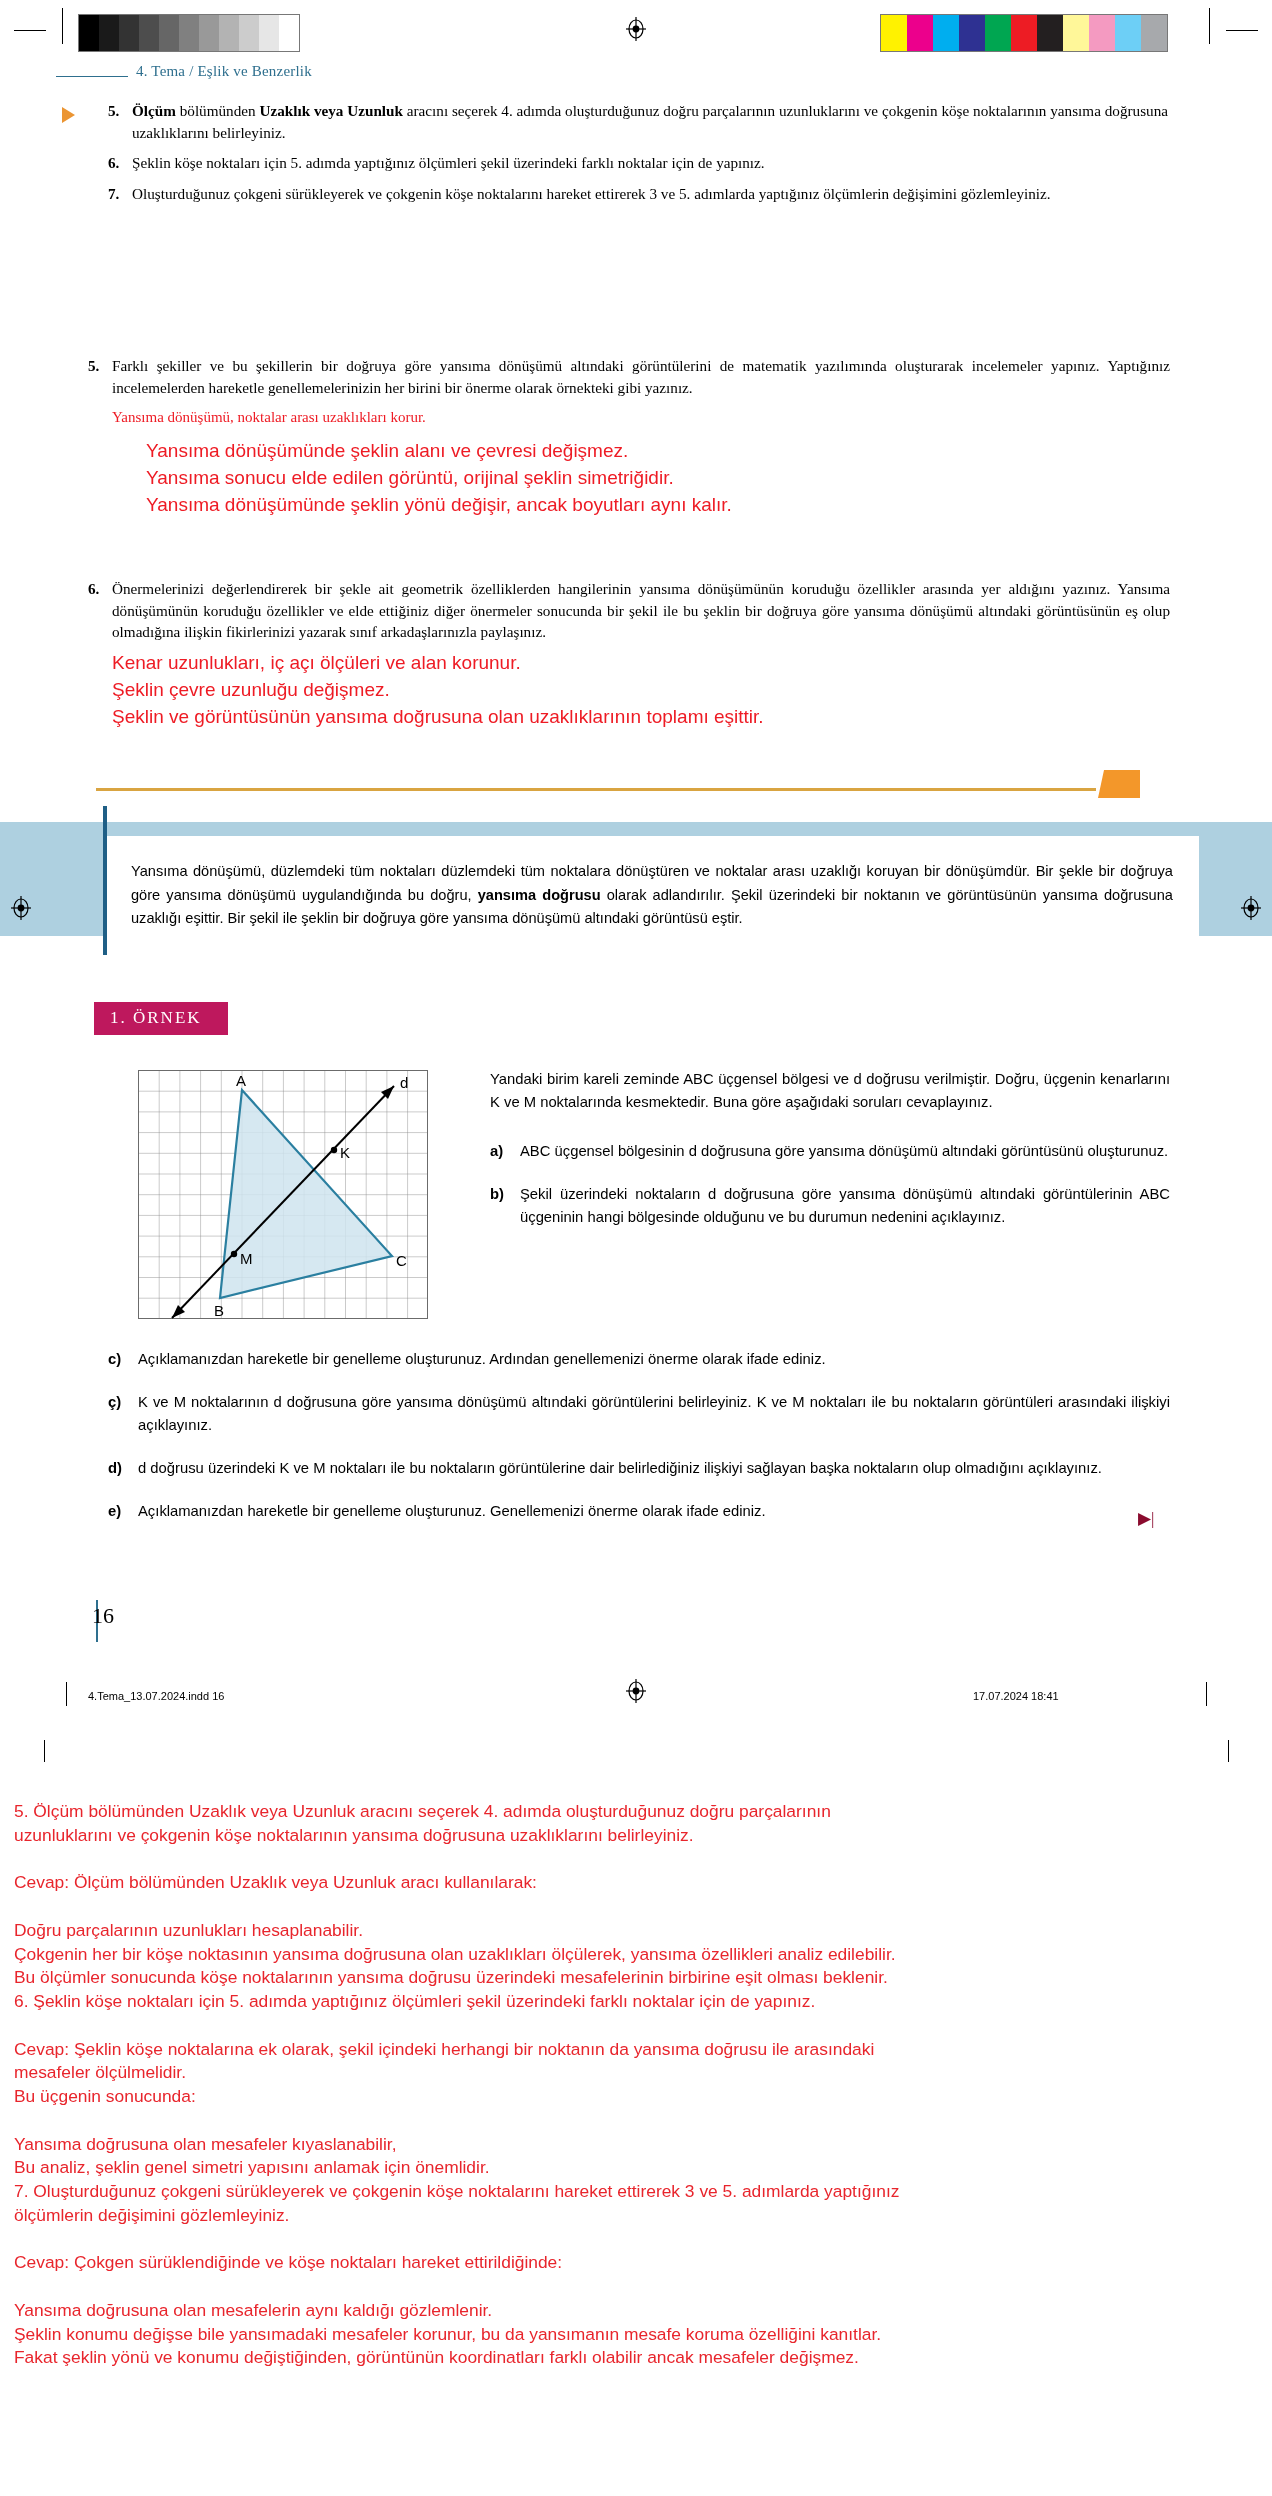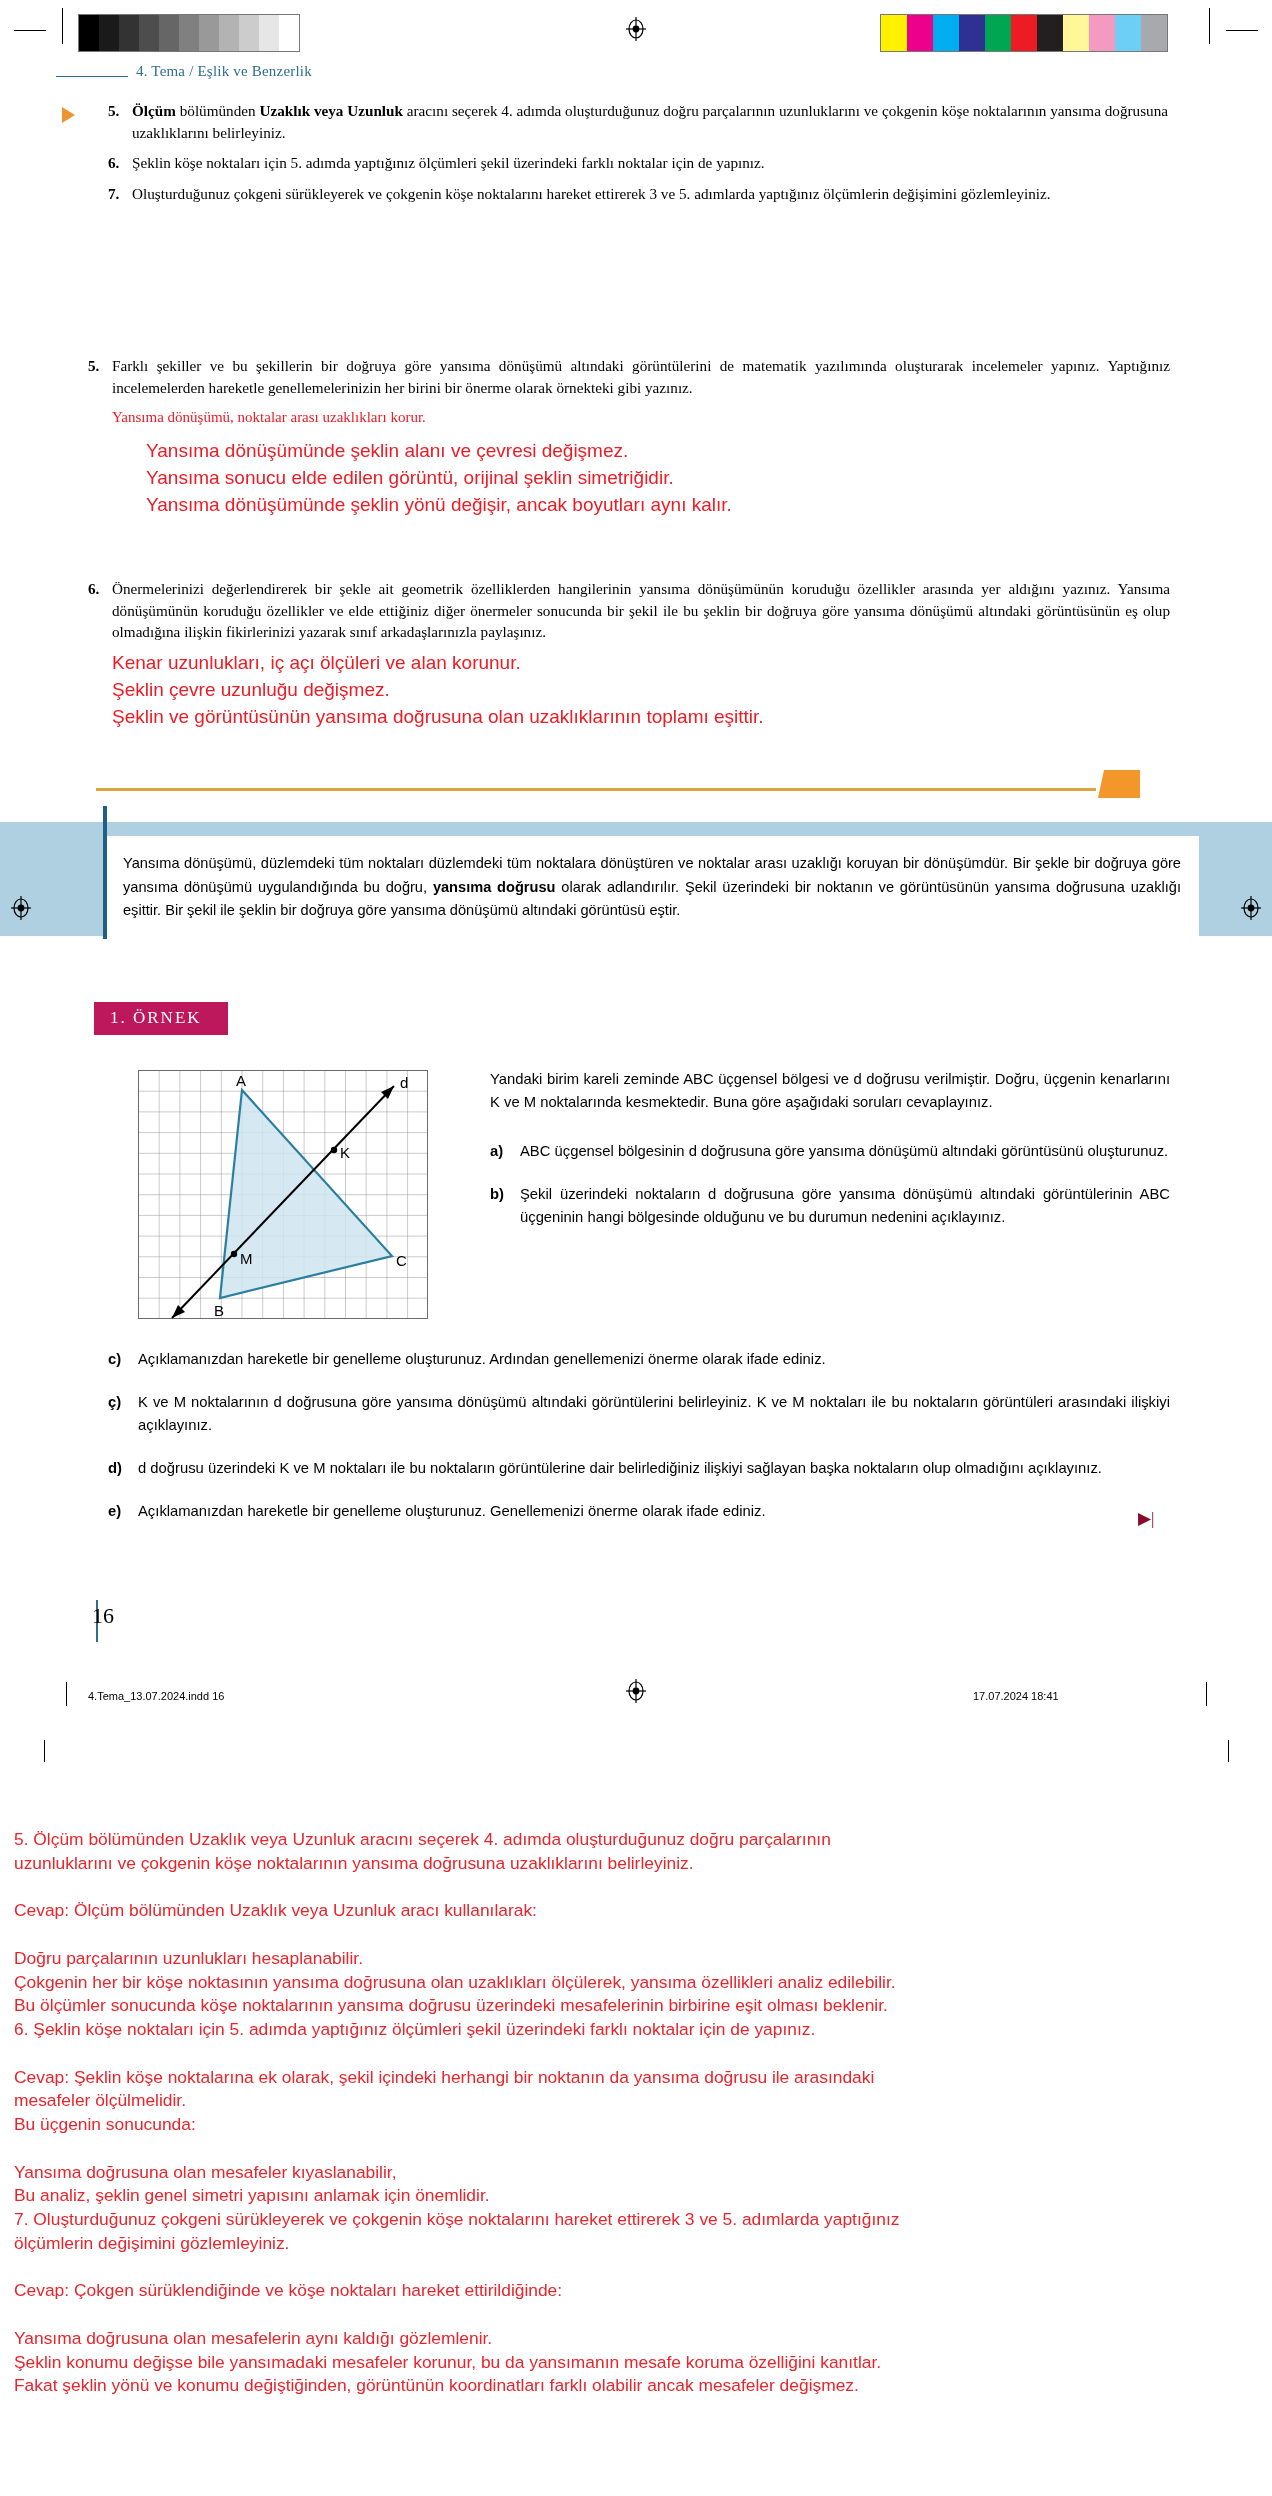--- a/index.html
+++ b/index.html
@@ -39,21 +39,21 @@
 
   
   .orange-rule{position:absolute;left:96px;top:788px;width:1000px;height:3px;background:#d9a441;}
   .orange-tab{position:absolute;left:1098px;top:770px;width:42px;height:28px;background:#f3972a;
       clip-path:polygon(6px 0,42px 0,42px 28px,0 28px);}
 
   
   .defbox-bg{position:absolute;left:0px;top:822px;width:1272px;height:114px;background:#aed0e0;}
   .defbox-inner{position:absolute;left:103px;top:836px;width:1058px;background:#ffffff;
       padding:16px 18px 16px 16px;border-left:4px solid #1f5f86;}
-  .defbox-inner p{margin:0;font-family:"Liberation Sans",sans-serif;font-size:14.6px;line-height:1.62;text-align:justify;}
+  .defbox-inner p{margin:8px;font-family:"Liberation Sans",sans-serif;font-size:14.6px;line-height:1.62;text-align:justify;}
   .defbox-tick{position:absolute;left:103px;top:806px;width:4px;height:34px;background:#1f5f86;}
 
   
   .ornek{position:absolute;left:94px;top:1002px;background:#be185d;color:#fff;
      font-family:"Liberation Serif",serif;font-size:17px;letter-spacing:2px;padding:6px 26px 7px 16px;}
 
   
   .figure{position:absolute;left:138px;top:1070px;width:290px;height:252px;}
   .figure svg{display:block;}
 
@@ -74,21 +74,21 @@
   
   .pnum-rule{position:absolute;left:96px;top:1600px;width:2px;height:42px;background:#2e6f8e;}
   .pnum{position:absolute;left:92px;top:1603px;font-size:22px;font-family:"Liberation Serif",serif;}
   .foot-left{position:absolute;left:88px;top:1690px;font-size:11px;font-family:"Liberation Sans",sans-serif;}
   .foot-right{position:absolute;left:973px;top:1690px;font-size:11px;font-family:"Liberation Sans",sans-serif;}
   .foot-rule-l{position:absolute;left:66px;top:1682px;width:1px;height:24px;background:#000;}
   .foot-rule-r{position:absolute;left:1206px;top:1682px;width:1px;height:24px;background:#000;}
 
   
   .transcript{position:absolute;left:14px;top:1800px;width:1250px;
-     font-family:"Liberation Sans",sans-serif;color:#e8252c;font-size:17.4px;line-height:1.36;margin-top:28px;}
+     font-family:"Liberation Sans",sans-serif;color:#e8252c;font-size:17.4px;line-height:1.36;}
   .transcript p{margin:0;}
   .transcript .gap{height:24px;}
   .t-crop-l{position:absolute;left:44px;top:1740px;width:1px;height:22px;background:#000;}
   .t-crop-r{position:absolute;left:1228px;top:1740px;width:1px;height:22px;background:#000;}
 </style>
 </head>
 <body>
 
 <div class="regbar">
   <div class="crop-v" style="left:14px;top:30px;width:32px;height:1px;"></div>

